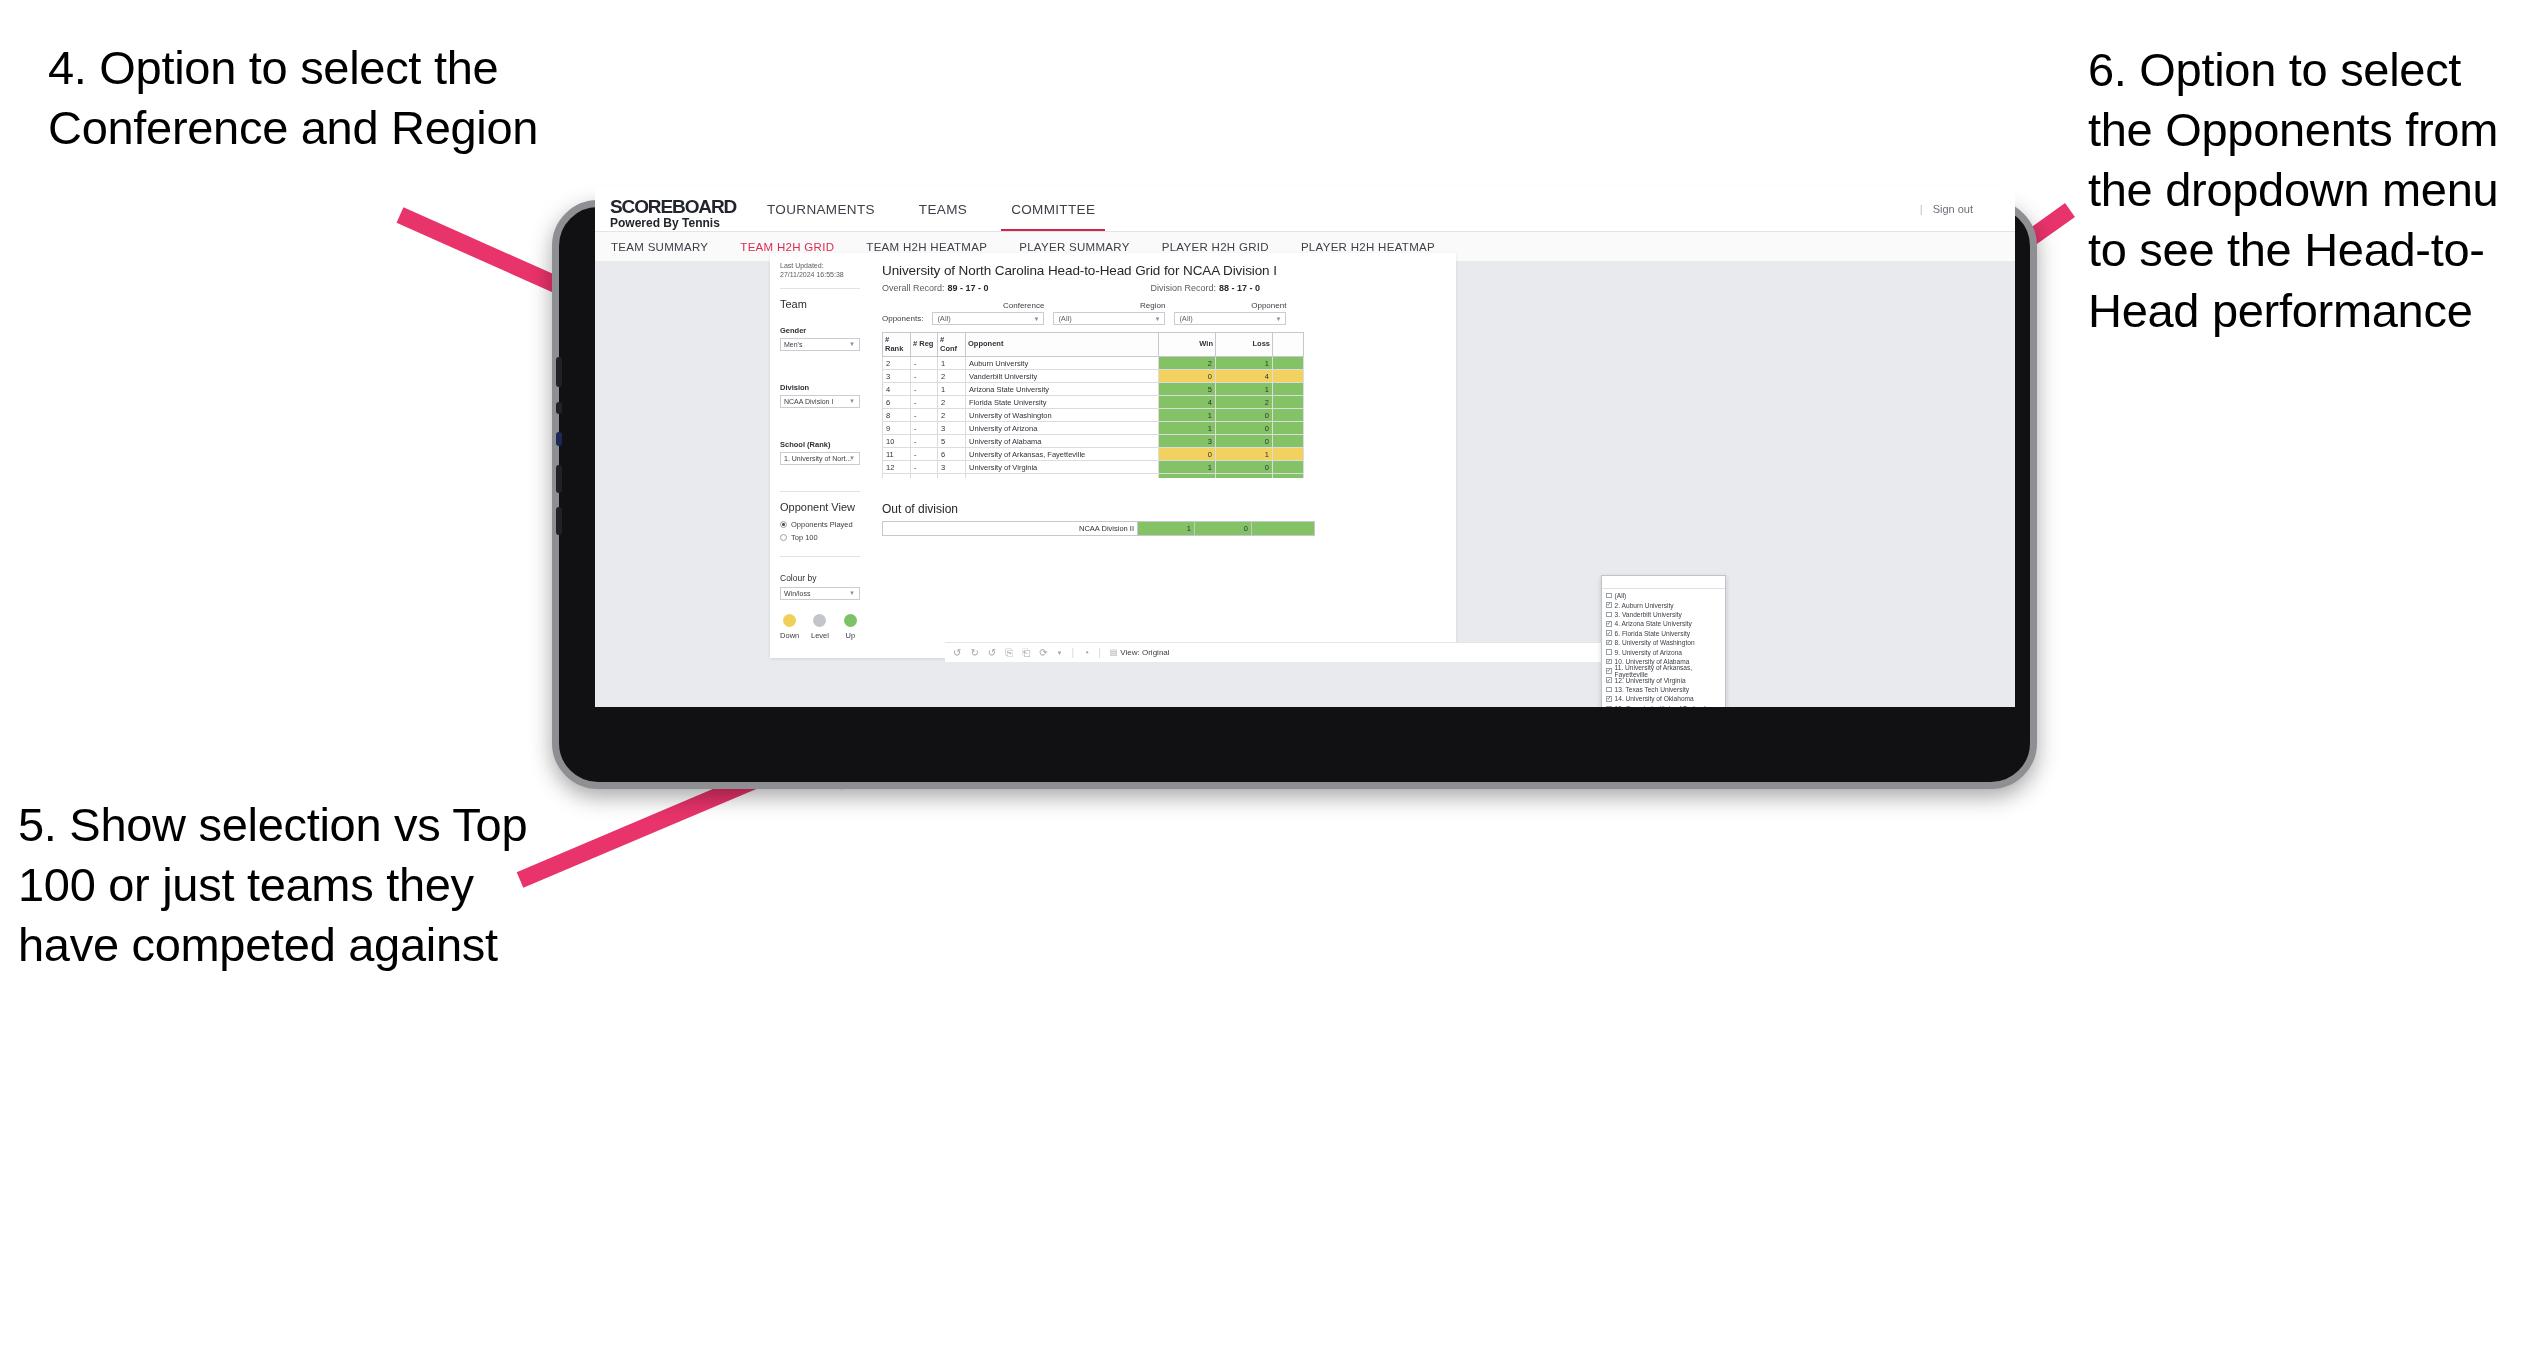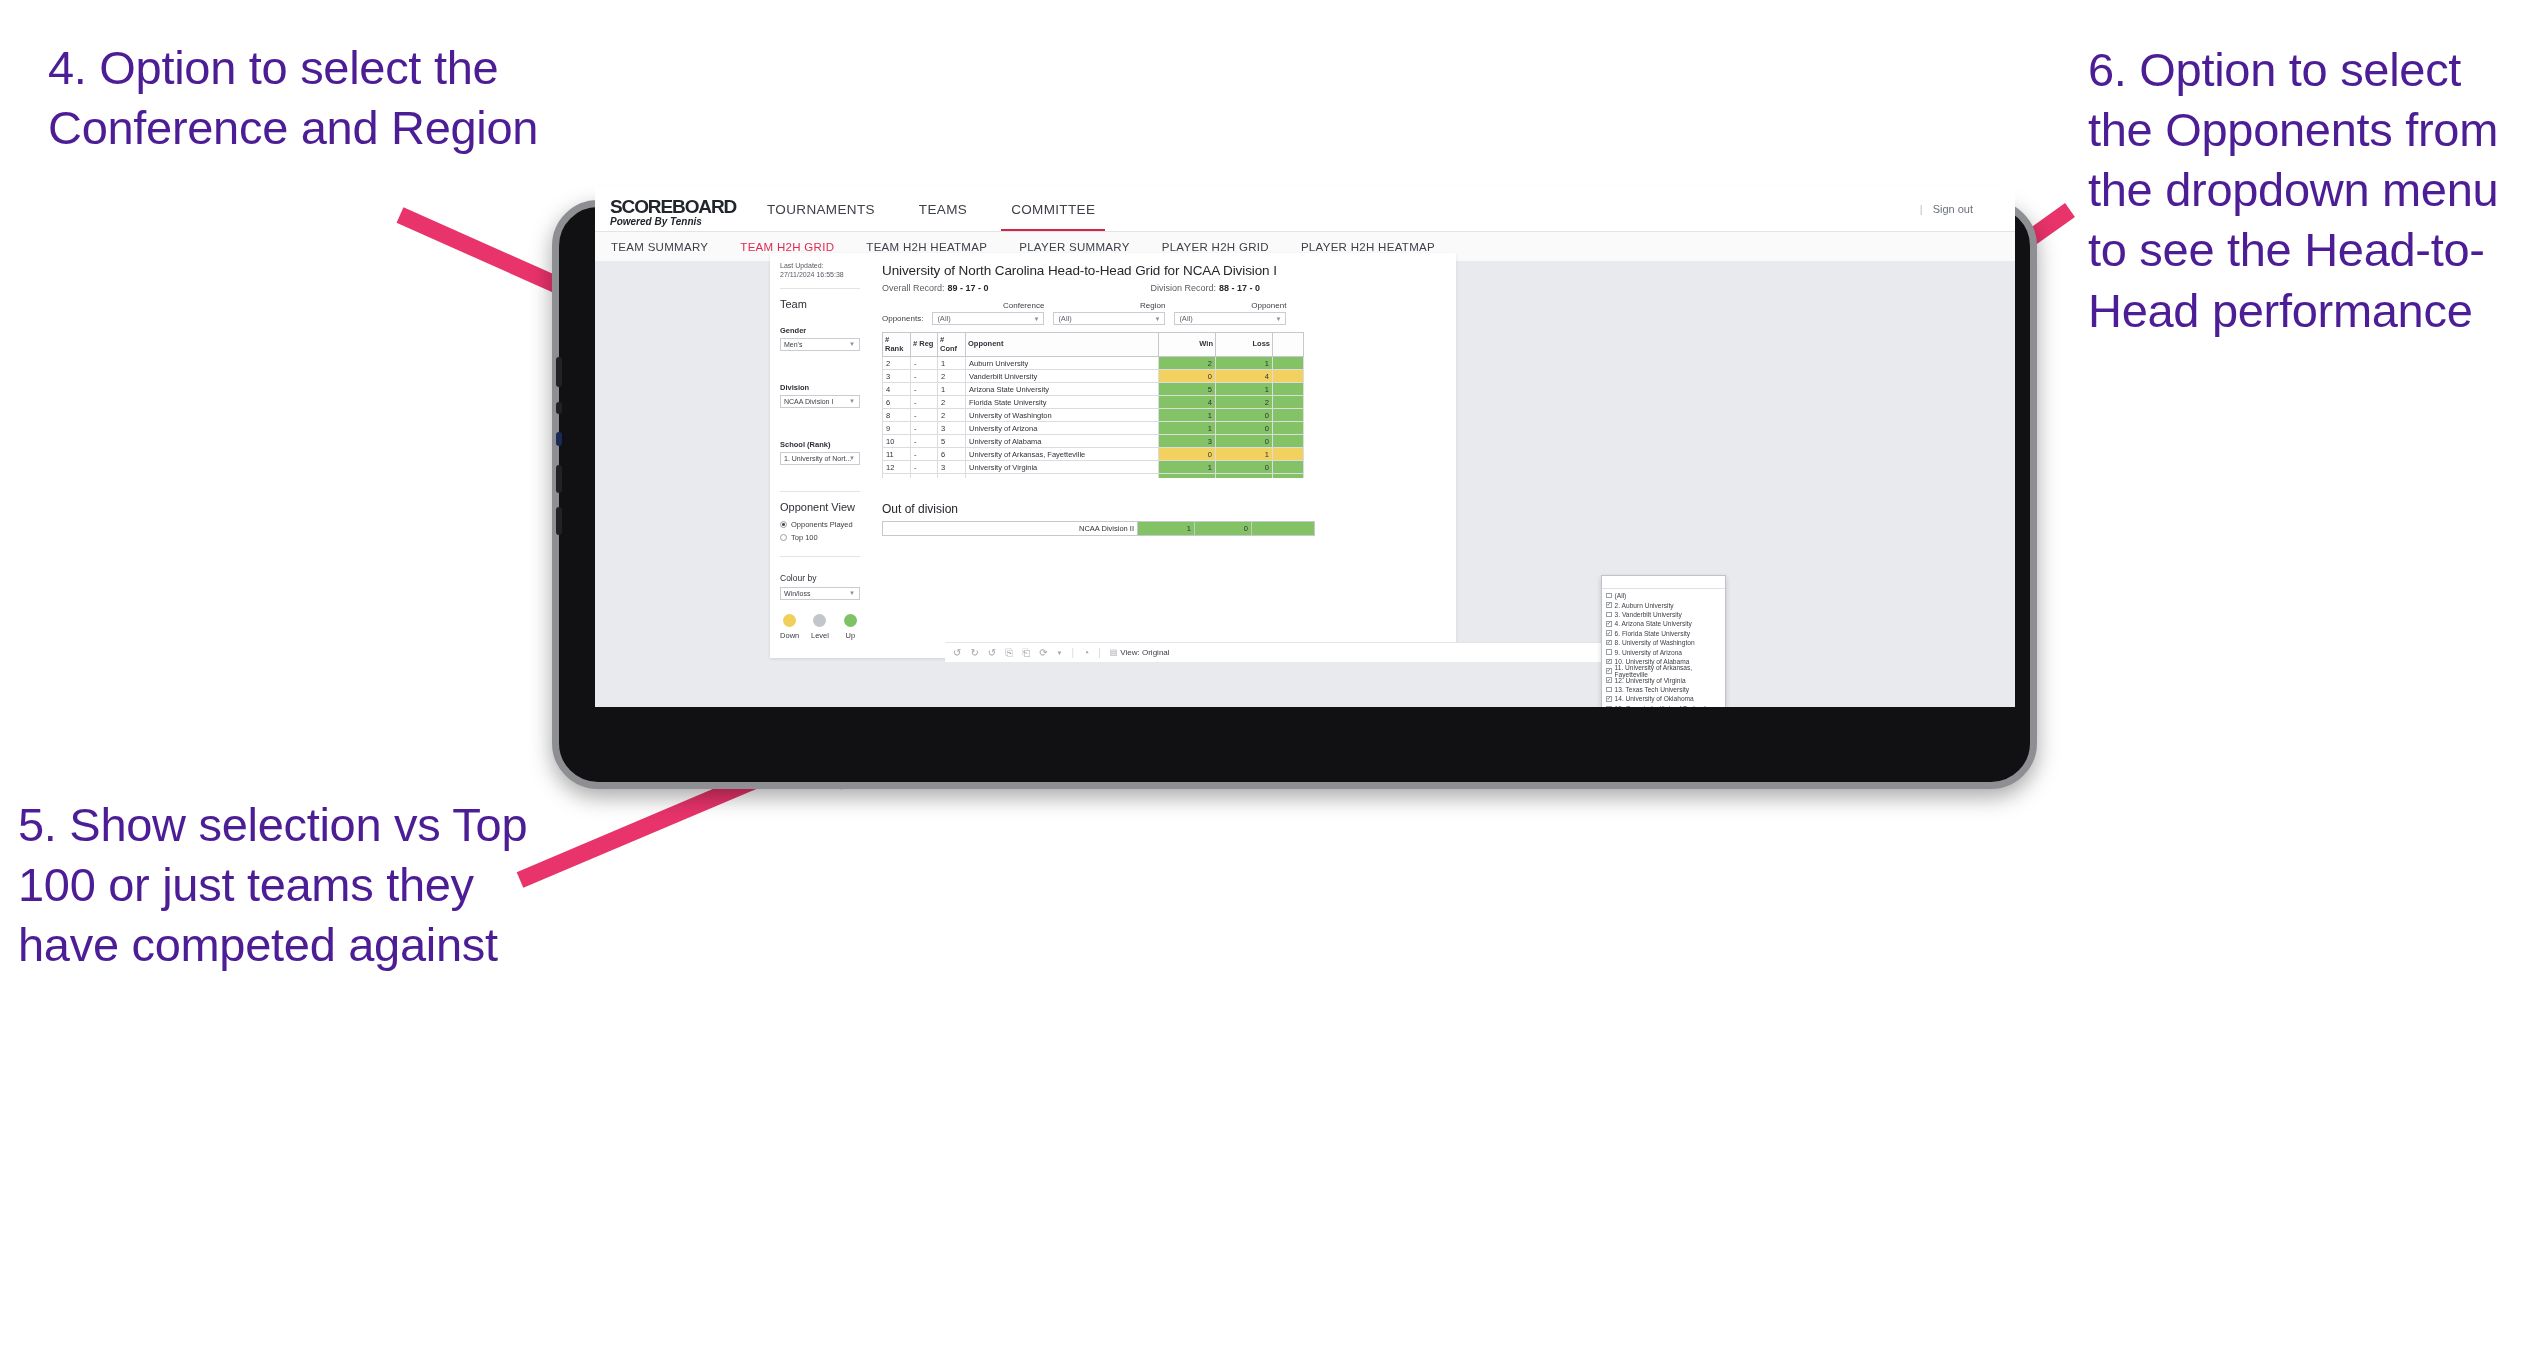--- a/index.html
+++ b/index.html
@@ -2,39 +2,39 @@
 <html><head>
 <meta charset="utf-8">
 <style>
   html,body{margin:0;padding:0;}
   body{
     width:2533px;height:1363px;background:#ffffff;
     font-family:"Liberation Sans", sans-serif;
     position:relative;overflow:hidden;
   }
   
-  .annot{position:absolute;font-size:47px;line-height:1.28;color:#4c1d95;font-family:"Liberation Sans", sans-serif;letter-spacing:-0.3px;}
+  .annot{position:absolute;font-size:47px;line-height:1.28;color:#000000;font-family:"Liberation Sans", sans-serif;letter-spacing:-0.3px;}
   #annot-4{left:48px;top:38px;width:560px;}
   #annot-5{left:18px;top:795px;width:520px;}
   #annot-6{left:2088px;top:40px;width:450px;}
   .arrow-svg{position:absolute;left:0;top:0;width:2533px;height:1363px;pointer-events:none;}
 
   
   #tablet{position:absolute;left:552px;top:200px;width:1485px;height:589px;
     background:#111113;border-radius:46px;
     border:7px solid #8d8f93;
     box-shadow:0 8px 22px rgba(0,0,0,.35);
     box-sizing:border-box;}
   #screen{position:absolute;left:36px;top:-20px;width:1420px;height:520px;background:#fef9c3;overflow:hidden;}
   .side-btn{position:absolute;left:-3px;background:#222226;border-radius:3px;width:6px;}
   
   #appbar{position:absolute;left:0;top:0;width:1420px;height:44px;background:#ffffff;}
   #logo{position:absolute;left:15px;top:9px;width:125px;}
   #logo .logo-main{font-size:19px;font-weight:bold;letter-spacing:-1.1px;color:#22252c;font-family:"Liberation Sans", sans-serif;}
-  #logo .logo-sub{font-size:10px;font-weight:bold;color:#22252c;margin-top:-2px;font-style:italic;}
+  #logo .logo-sub{font-size:12px;font-weight:bold;color:#22252c;margin-top:-2px;}
   .topnav{position:absolute;top:0;height:44px;display:flex;align-items:center;}
   .topnav-item{font-size:13.5px;color:#3d4148;letter-spacing:.35px;padding:0 22px;height:44px;display:flex;align-items:center;position:relative;}
   .topnav-item.active:after{content:"";position:absolute;left:12px;right:12px;bottom:0;height:2.5px;background:#d2254a;}
   #signout{position:absolute;right:42px;top:0;height:44px;display:flex;align-items:center;font-size:11px;color:#6b7079;}
   #signout .divider{margin-right:10px;color:#b9bdc4;}
   #subnav{position:absolute;left:0;top:44px;width:1420px;height:29px;background:#fafafb;border-top:1px solid #e3e4e8;border-bottom:1px solid #e3e4e8;display:flex;align-items:center;}
   .subnav-item{font-size:11.5px;color:#3d4148;letter-spacing:.3px;padding:0 16px;}
   .subnav-item.active{color:#e02a50;}
 
   

